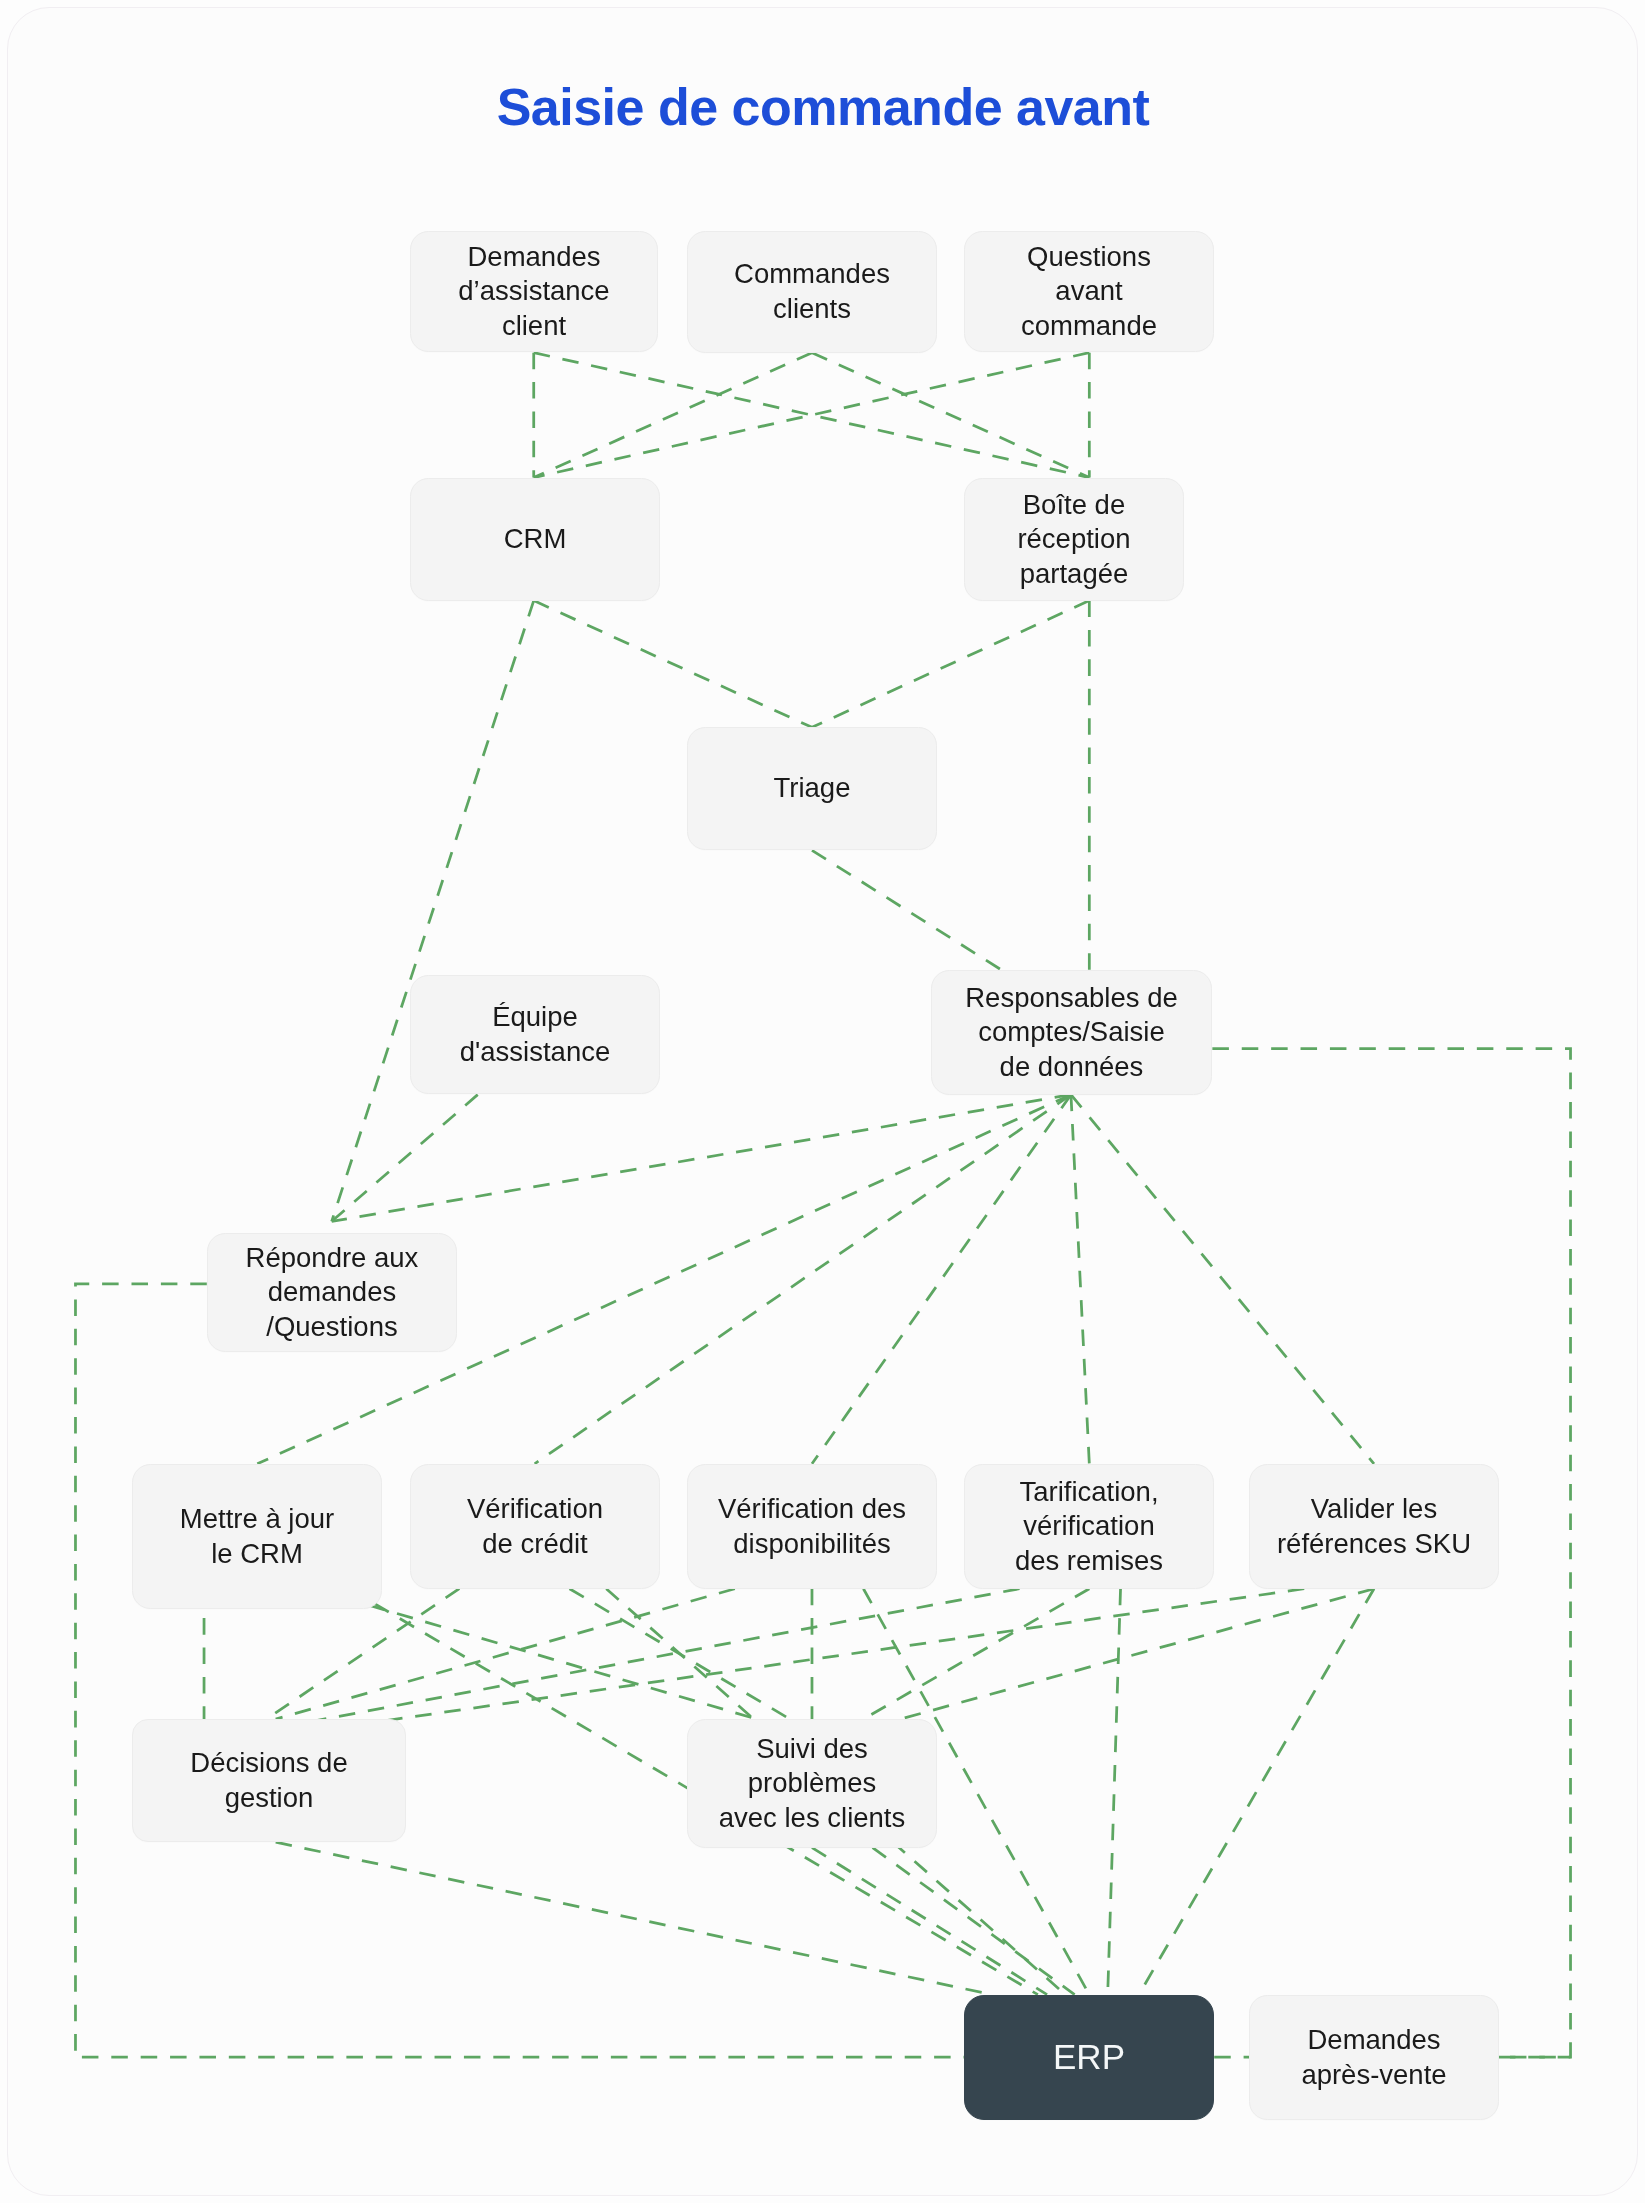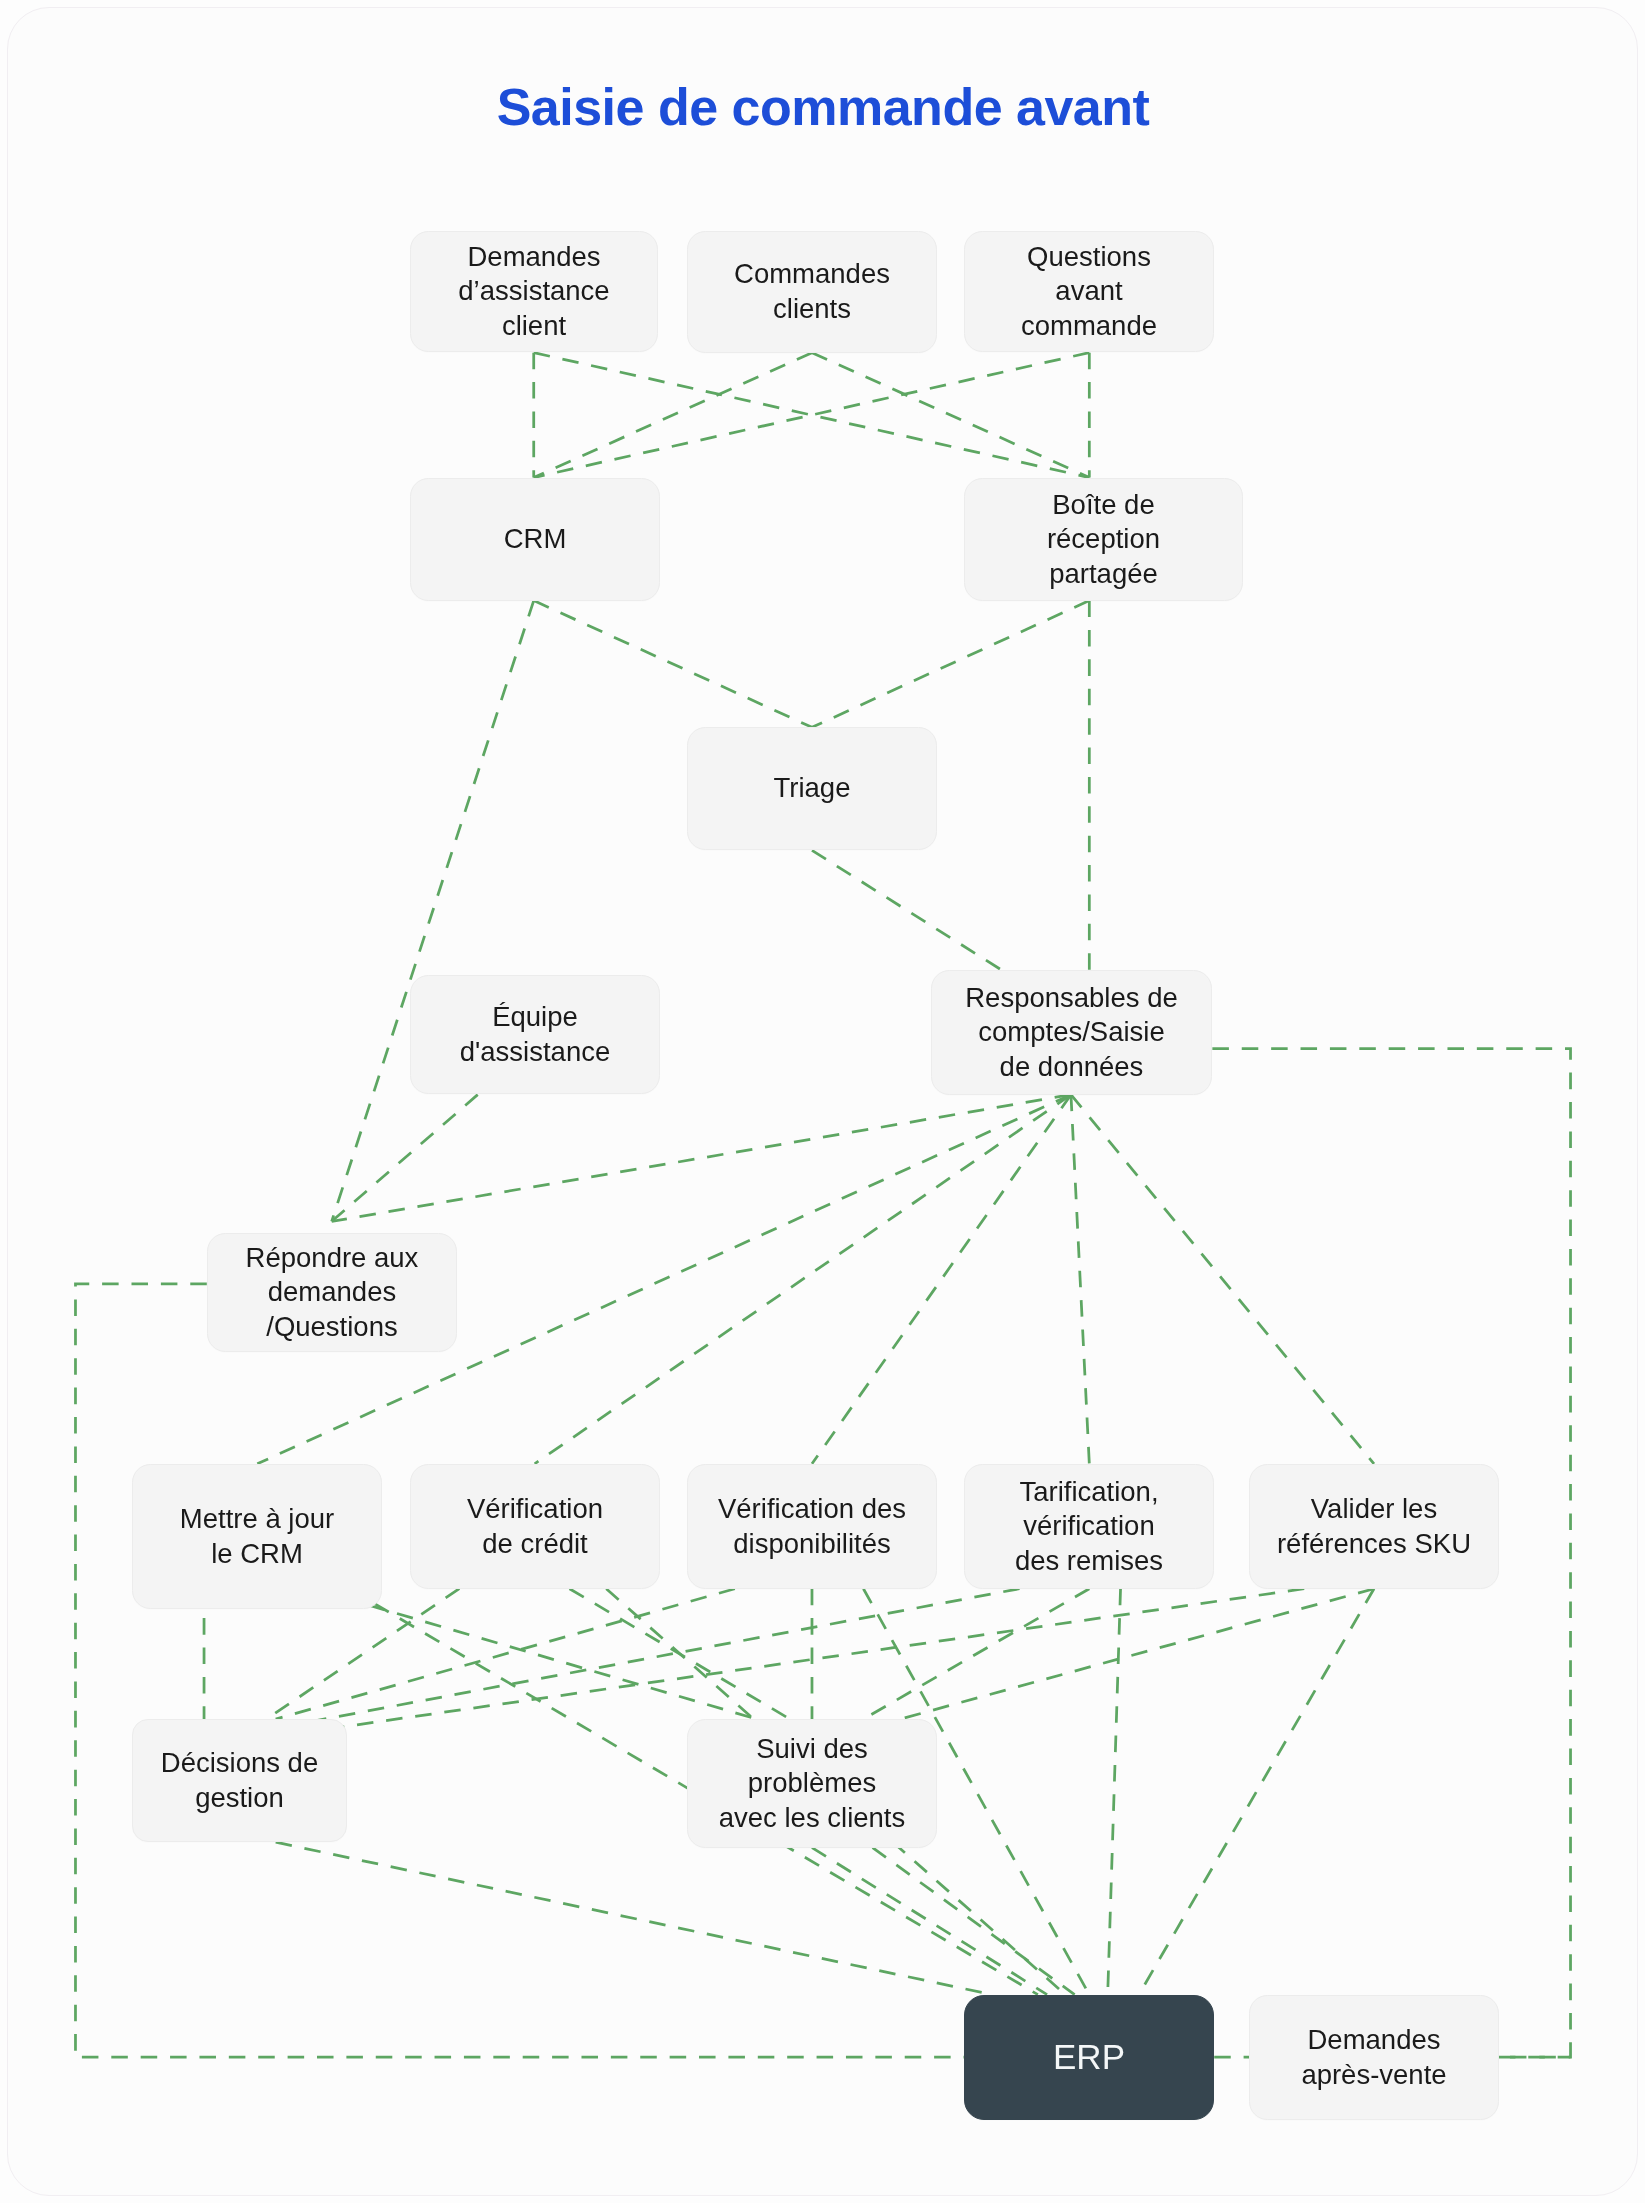--- a/index.html
+++ b/index.html
@@ -131,21 +131,21 @@
 clients</span>
       </div>
       <div class="node" style="left: 964px; top: 231px; width: 250px; height: 121px;">
         <span>Questions
 avant
 commande</span>
       </div>
       <div class="node" style="left: 410px; top: 478px; width: 250px; height: 123px;">
         <span>CRM</span>
       </div>
-      <div class="node" style="left: 964px; top: 478px; width: 279px; height: 123px;">
+      <div class="node" style="left: 964px; top: 478px; width: 220px; height: 123px;">
         <span>Boîte de
 réception
 partagée</span>
       </div>
       <div class="node" style="left: 687px; top: 727px; width: 250px; height: 123px;">
         <span>Triage</span>
       </div>
       <div class="node" style="left: 410px; top: 975px; width: 250px; height: 119px;">
         <span>Équipe
 d'assistance</span>
@@ -174,21 +174,21 @@
       </div>
       <div class="node" style="left: 964px; top: 1464px; width: 250px; height: 125px;">
         <span>Tarification,
 vérification
 des remises</span>
       </div>
       <div class="node" style="left: 1249px; top: 1464px; width: 250px; height: 125px;">
         <span>Valider les
 références SKU</span>
       </div>
-      <div class="node" style="left: 132px; top: 1719px; width: 215px; height: 123px; border-radius: 16px;">
+      <div class="node" style="left: 132px; top: 1719px; width: 274px; height: 123px; border-radius: 16px;">
         <span>Décisions de
 gestion</span>
       </div>
       <div class="node" style="left: 687px; top: 1719px; width: 250px; height: 129px;">
         <span>Suivi des
 problèmes
 avec les clients</span>
       </div>
       <div class="node dark" style="left: 964px; top: 1995px; width: 250px; height: 125px;">
         <span>ERP</span>

